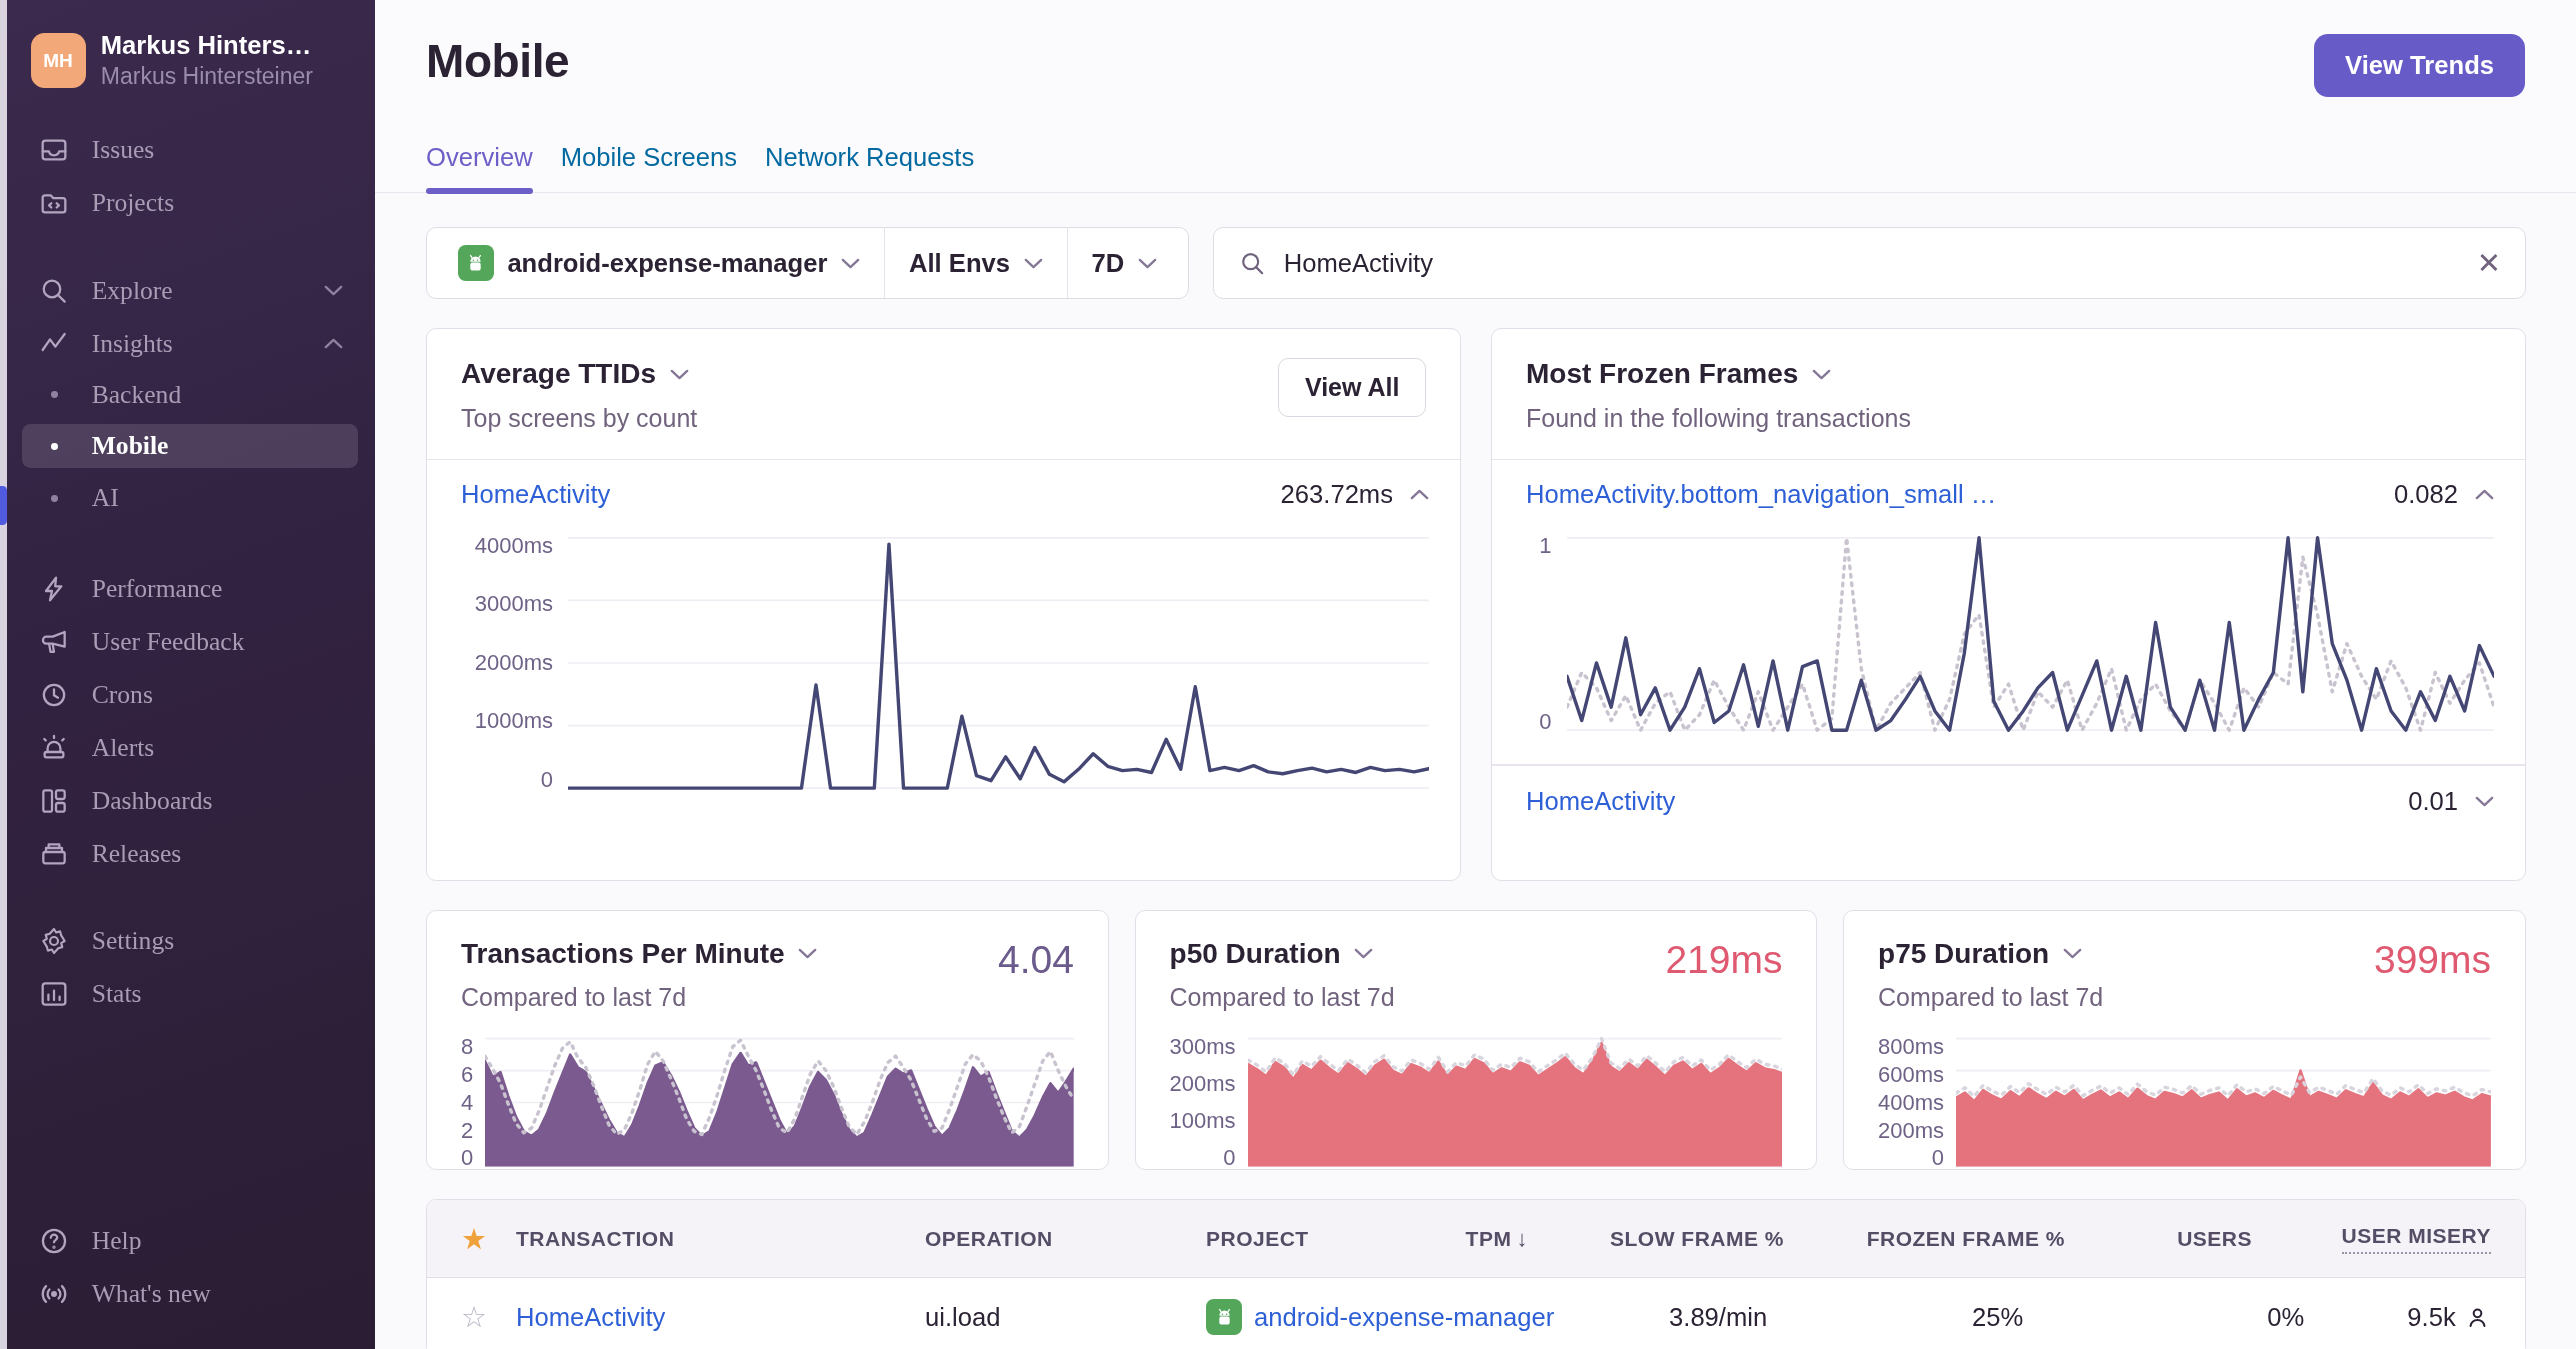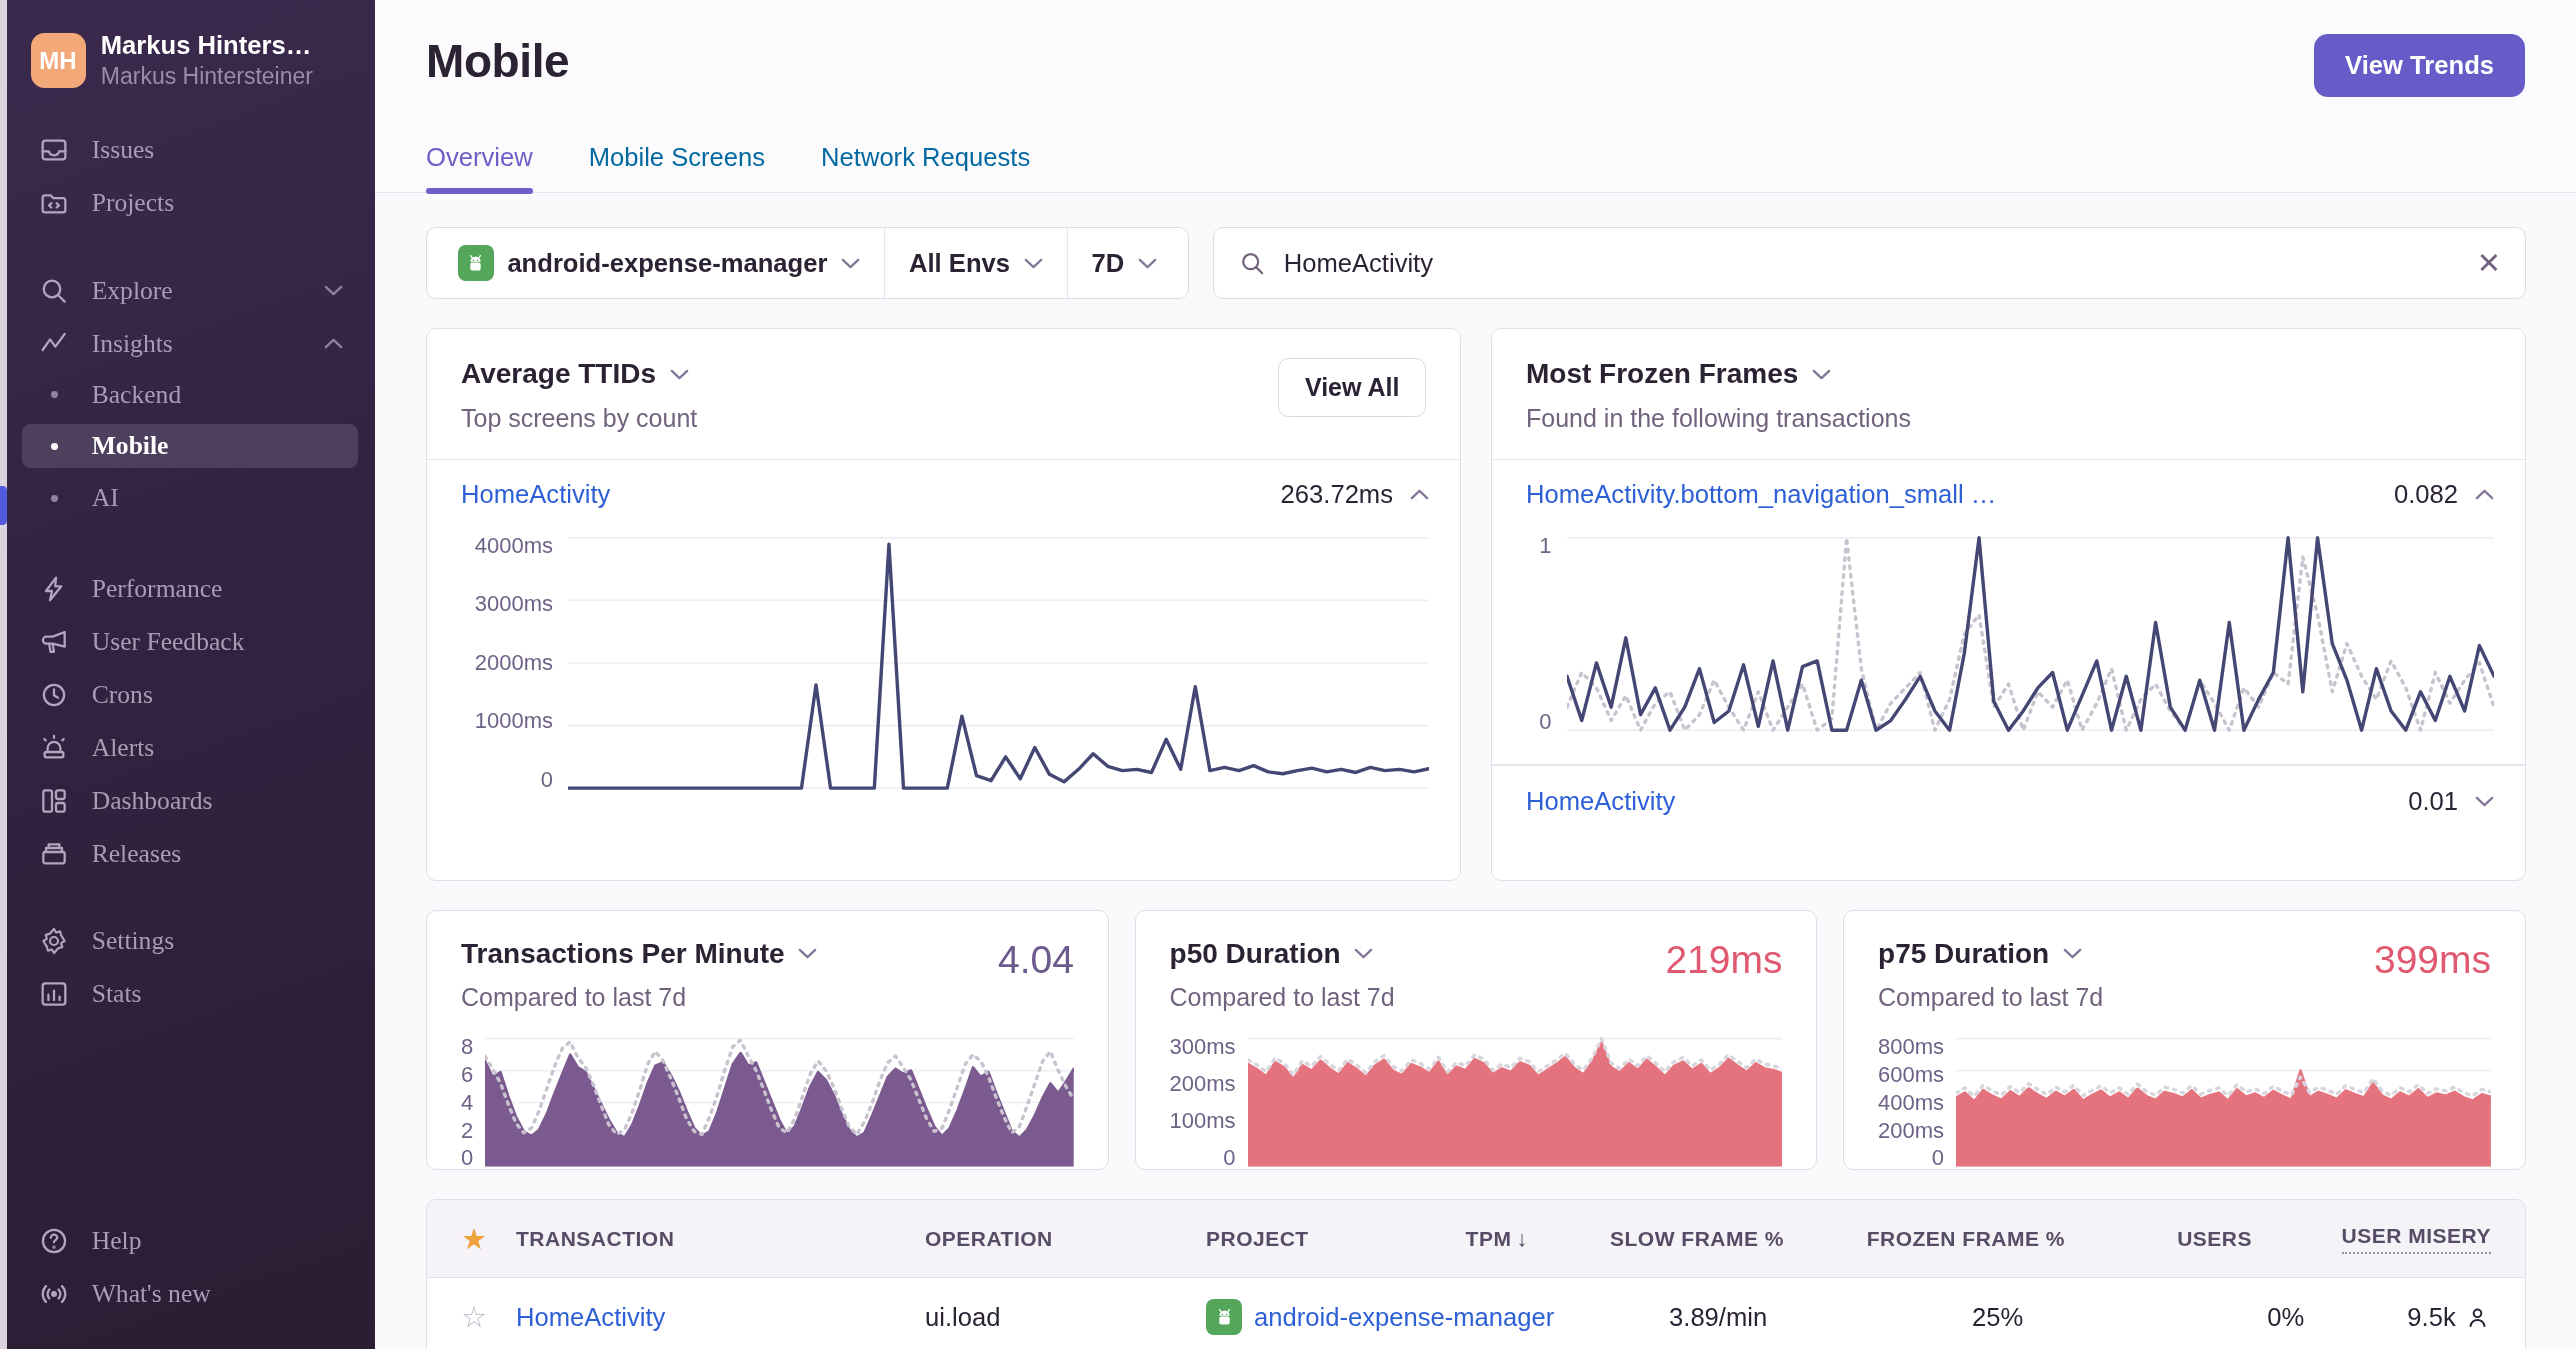--- a/index.html
+++ b/index.html
@@ -7,21 +7,21 @@
   body { font-family:"Liberation Sans","DejaVu Sans",sans-serif; background:#FAF9FB; color:#2B2233; display:flex; }
 
   
   .edge { position:fixed; left:0; top:0; width:6.8px; height:1349px; background:#D9D3DF; z-index:50; }
   .edge-pill { position:absolute; left:0; top:486px; width:6.8px; height:39px; background:#515BE0; border-radius:0 4.3px 4.3px 0; }
 
   
   .sidebar { width:375px; min-width:375px; height:1349px; background:linear-gradient(160deg,#3B2A4D 0%,#332343 40%,#2B1D33 100%);
              padding:31px 17px 25.6px 22px; display:flex; flex-direction:column; color:#A99CB5; }
   .user { display:flex; align-items:center; gap:15.3px; padding:0 8.5px; }
-  .avatar { width:55px; height:55px; border-radius:13.6px; background:#F2A878; color:#fff; font-weight:700; font-size:24px;
+  .avatar { width:55px; height:55px; border-radius:13.6px; background:#F2A878; color:#fff; font-weight:700; font-size:19px;
             display:flex; align-items:center; justify-content:center; }
   .user-names { display:flex; flex-direction:column; gap:3.4px; min-width:0; }
   .user-name { color:#fff; font-weight:700; font-size:25.6px; white-space:nowrap; overflow:hidden; text-overflow:ellipsis; max-width:213px; }
   .user-sub { color:#9B8CAC; font-size:23px; white-space:nowrap; }
 
   nav { display:flex; flex-direction:column; margin-top:36px; flex:1;font-family:Liberation Serif, serif; }
   .item { display:flex; align-items:center; gap:20.4px; height:48px; padding:0 15.3px; border-radius:8.5px;
           font-size:25.6px; color:#A99CB5; cursor:pointer; margin-bottom:5.1px; }
   .item .ic { width:34px; height:34px; display:flex; align-items:center; justify-content:center; color:#B2A5C0; }
   .item .ic svg { width:32px; height:32px; }
@@ -34,21 +34,21 @@
   .gap-lg { height:37px; } .gap-md { height:34px; }
   .spacer { flex:1; }
   .chev svg { width:19px; height:12px; }
 
   
   main { flex:1; display:flex; flex-direction:column; background:#FBFAFC; min-width:0; }
   .topbar { display:flex; align-items:flex-start; justify-content:space-between; padding:34px 51px 0 51px; }
   .page-title { font-size:46px; font-weight:700; color:#2B2233; letter-spacing:-0.4px; }
   .btn-primary { background:#675CC7; color:#fff; font-size:25.6px; font-weight:700; border:none; border-radius:14px;
                  padding:17px 31px; cursor:pointer; }
-  .tabs { display:flex; gap:56px; padding:0 51px; margin-top:46px; border-bottom:1.7px solid #E9E4EE; }
+  .tabs { display:flex; gap:28px; padding:0 51px; margin-top:46px; border-bottom:1.7px solid #E9E4EE; }
   .tab { font-size:25.6px; color:#0369a1; padding-bottom:20.4px; cursor:pointer; position:relative; }
   .tab.active { color:#6C5FC7; }
   .tab.active::after { content:""; position:absolute; left:0; right:0; bottom:-1.7px; height:6px; background:#6C5FC7; border-radius:3.4px; }
 
   .content { padding:34px 50px 0 51px; flex:1; background:#FAF9FB; }
 
   
   .filterbar { display:flex; gap:24px; }
   .selectbar { display:flex; align-items:center; background:#fff; border:1.3px solid #E0DAE6; border-radius:10.2px; height:72px; padding:0 6.8px; }
   .seg { display:flex; align-items:center; gap:13.6px; padding:0 24px; height:100%; font-size:25.6px; font-weight:600; color:#2B2233; cursor:pointer; }

